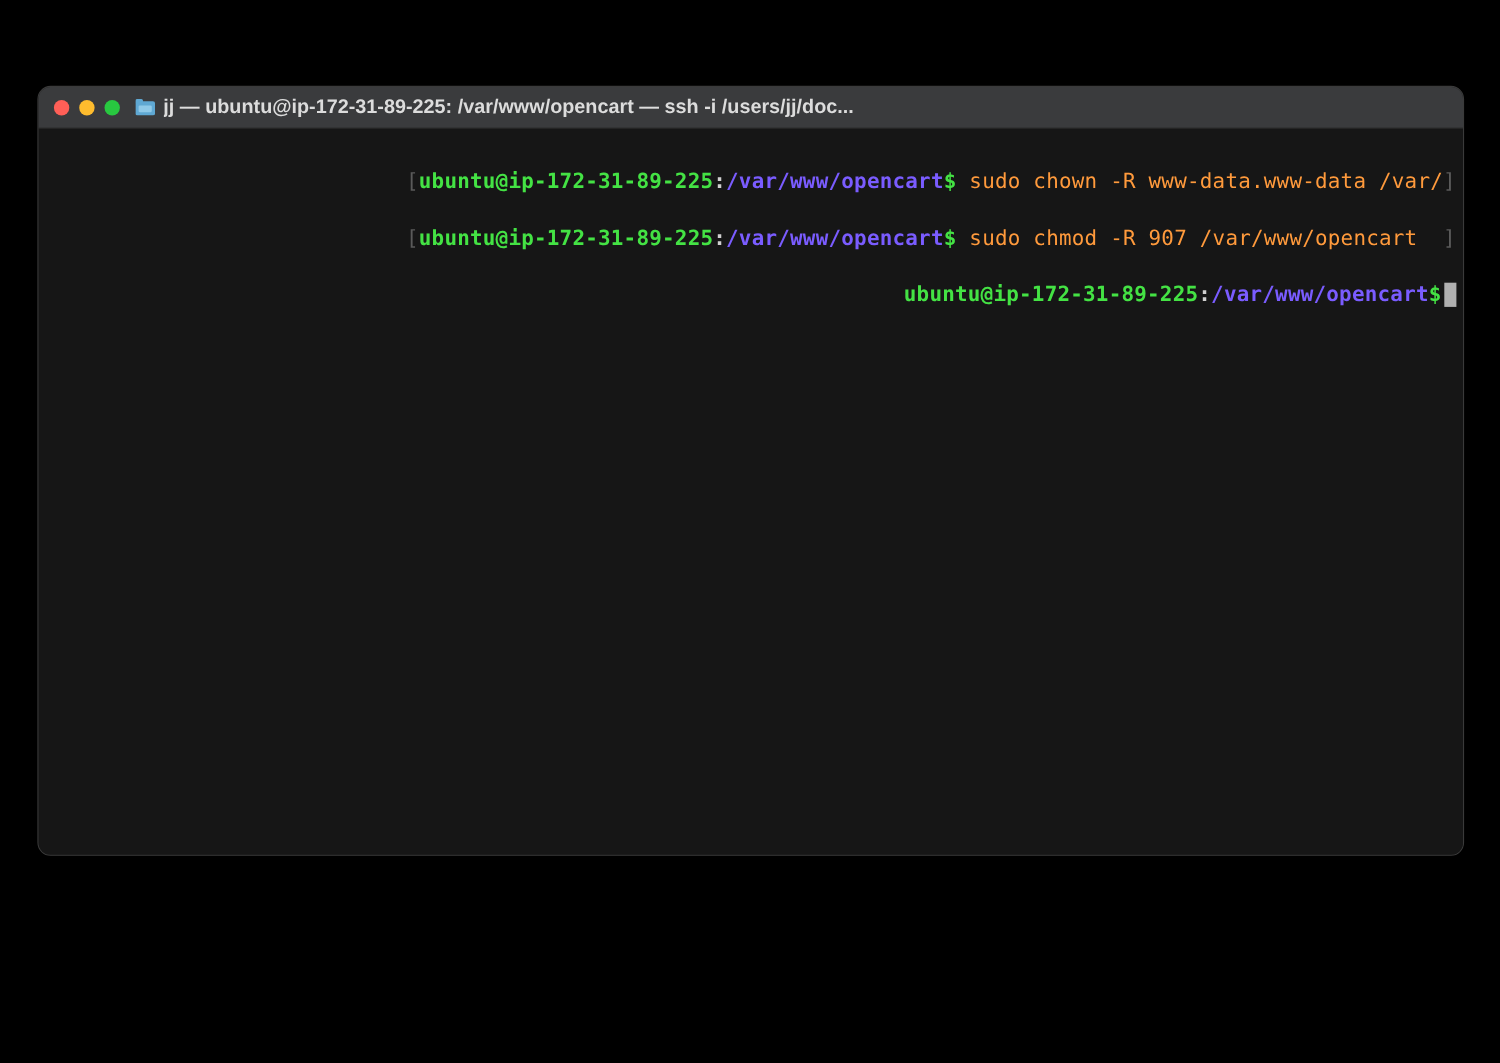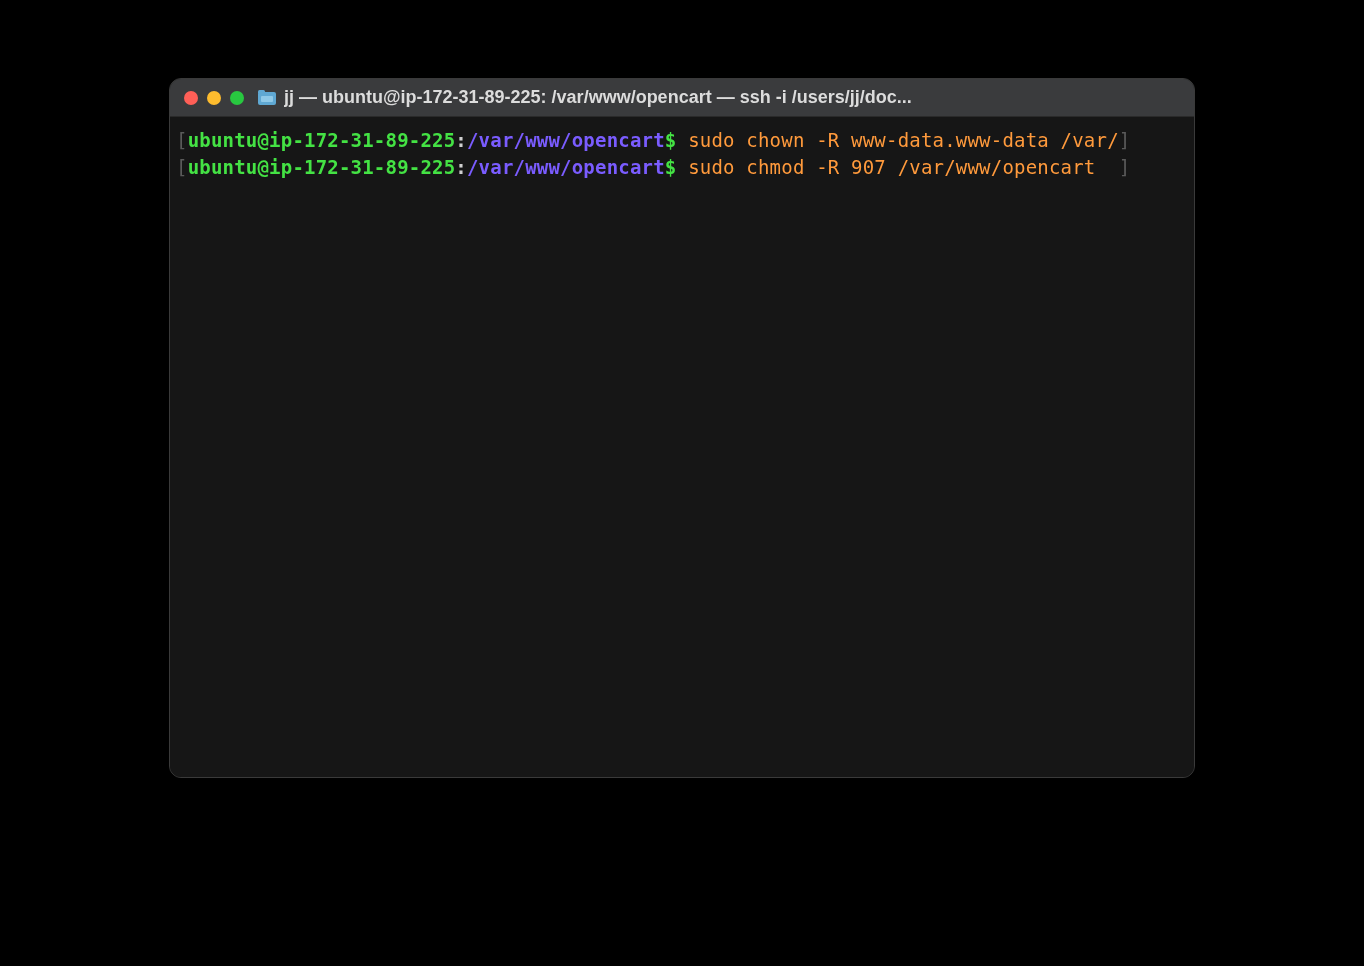--- a/index.html
+++ b/index.html
@@ -13,29 +13,30 @@
       width: 1364px;
       height: 966px;
       display: flex;
       align-items: flex-start;
       justify-content: center;
       padding-top: 78px;
       font-family: "SF Mono", "Menlo", "Monaco", "Consolas", monospace;
     }
     
     .terminal-window {
-      width: 1026px;
+      width: 1297px;
       height: 700px;
       background: #1e1e1e;
       border-radius: 12px;
       overflow: hidden;
       box-shadow: 0 20px 60px rgba(0,0,0,0.8);
       border: 1px solid #3a3a3a;
       display: flex;
       flex-direction: column;
+      text-align: right;
     }
     
     .titlebar {
       background: #3a3b3d;
       height: 38px;
       display: flex;
       align-items: center;
       padding: 0 14px;
       gap: 8px;
       border-bottom: 1px solid #2a2a2a;
@@ -89,20 +90,21 @@
       font-size: 19px;
       line-height: 1.4;
       font-weight: 700;
       letter-spacing: 0.2px;
       overflow: hidden;
     }
     
     .line {
       white-space: pre-wrap;
       word-break: break-all;
+      margin-top: 25px;
     }
     
     .bracket { color: #5a5a5a; font-weight: 400; }
     .user-host { color: #44e244; font-weight: 700; }
     .colon { color: #d0d0d0; }
     .path { color: #7a5cff; font-weight: 700; }
     .dollar { color: #44e244; font-weight: 700; }
     .command { color: #ff9a3c; font-weight: 400; }
     .wrap { color: #44e244; font-weight: 700; }
     
@@ -131,14 +133,15 @@
         <rect x="0" y="0" width="7" height="4" rx="1.5" fill="#5fa8d3"></rect>
         <rect x="3" y="6" width="12" height="6" rx="1" fill="#8fc9e8"></rect>
       </svg>
       <div class="window-title">jj — ubuntu@ip-172-31-89-225: /var/www/opencart — ssh -i /users/jj/doc...</div>
     </div>
   </div>
 
   <div class="terminal-body">
     <div class="line"><span class="bracket">[</span><span class="user-host">ubuntu@ip-172-31-89-225</span><span class="colon">:</span><span class="path">/var/www/opencart</span><span class="dollar">$</span> <span class="command">sudo chown -R www-data.www-data /var/</span><span class="bracket">]</span></div>
     <div class="line"><span class="bracket">[</span><span class="user-host">ubuntu@ip-172-31-89-225</span><span class="colon">:</span><span class="path">/var/www/opencart</span><span class="dollar">$</span> <span class="command">sudo chmod -R 907 /var/www/opencart  </span><span class="bracket">]</span></div>
+    <div class="line"> <span class="user-host">ubuntu@ip-172-31-89-225</span><span class="colon">:</span><span class="path">/var/www/opencart</span><span class="dollar">$</span><span class="cursor"></span></div>
   </div>
 </div>
 
 </body></html>

